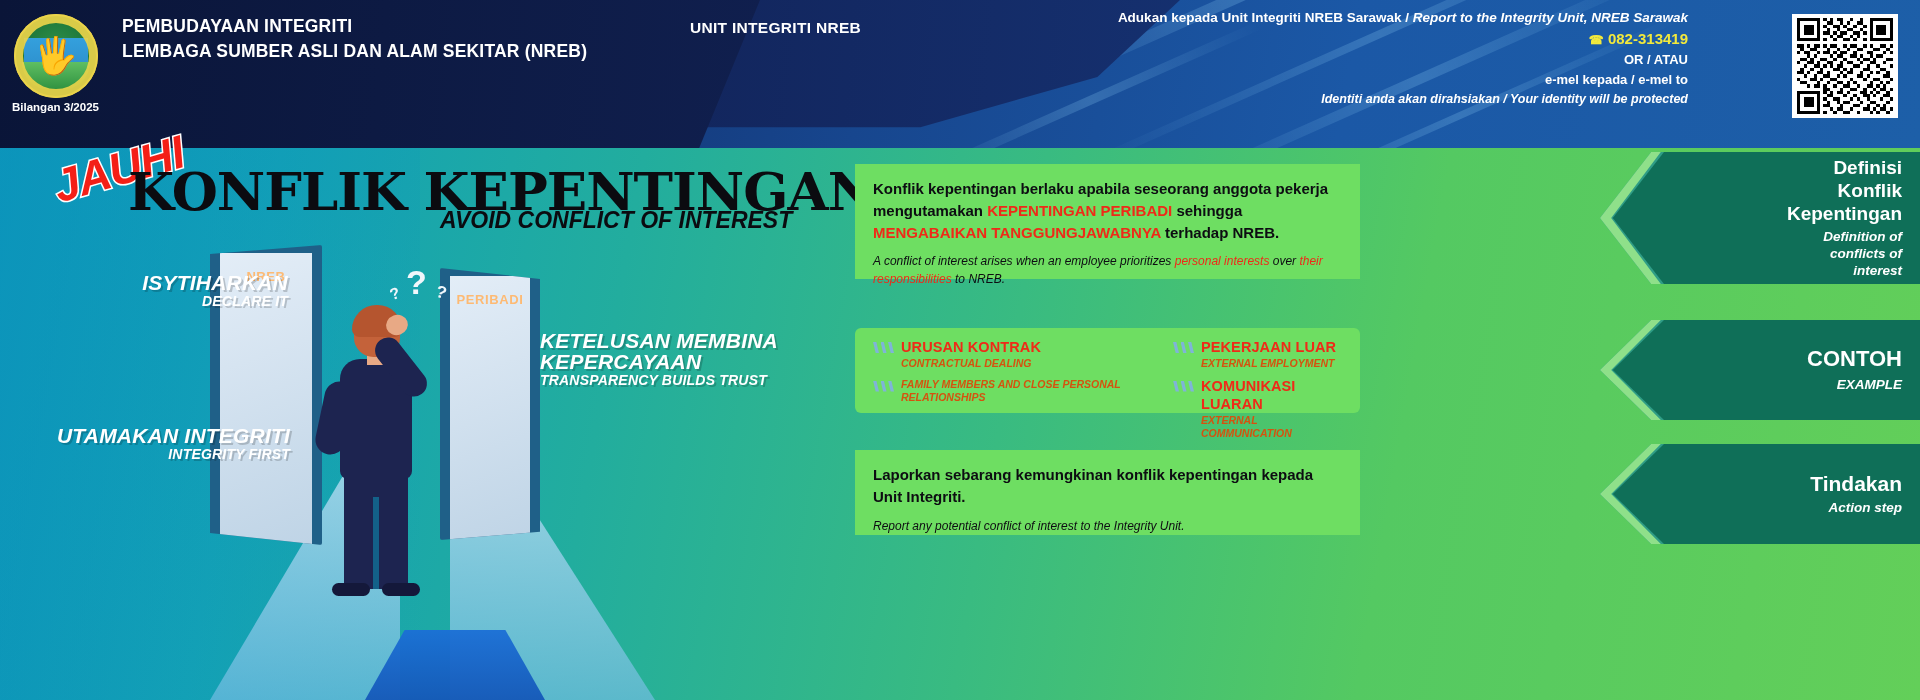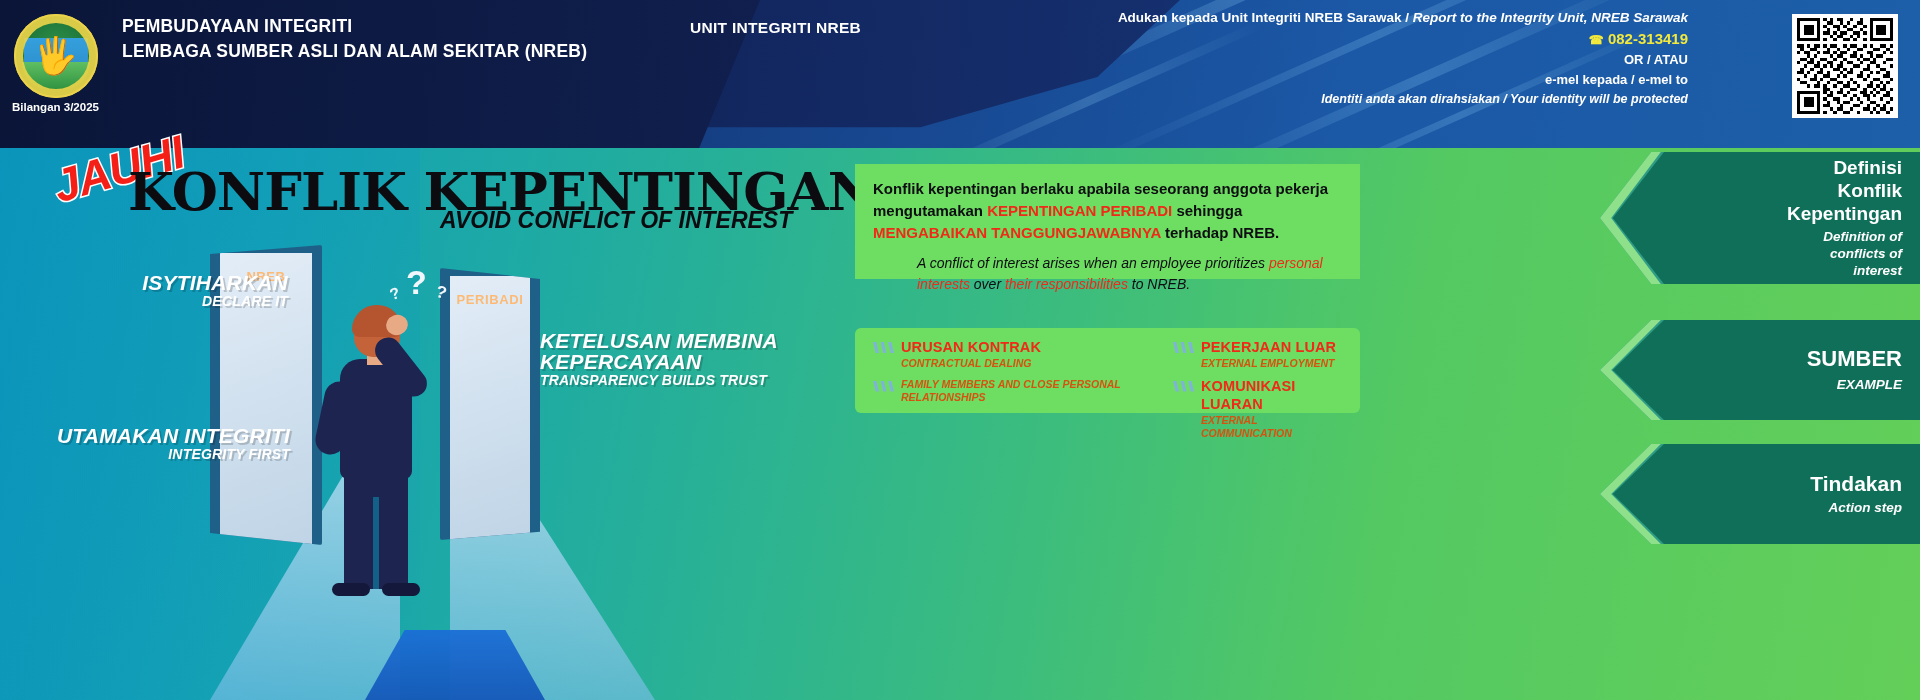--- a/index.html
+++ b/index.html
@@ -119,21 +119,21 @@
 
   
   .panel { position:absolute; background:#6ede62; }
   .panel.p1 { left:855px; top:164px; width:505px; height:115px; }
   .panel.p2 { left:855px; top:328px; width:505px; height:85px;border-radius:6px; }
   .panel.p3 { left:855px; top:450px; width:505px; height:85px; }
 
   .p-txt  { position:absolute; left:18px; right:14px; top:14px; }
   .p-bm   { font-size:15px; font-weight:bold; color:#0d0d12; line-height:1.45; }
   .p-bm .rd { color:#ef2a18; }
-  .p-en   { font-size:14px; font-style:italic; color:#0d0d12; line-height:1.45; margin-top:10px;margin-left:44px; }
+  .p-en   { font-size:12px; font-style:italic; color:#0d0d12; line-height:1.45; margin-top:10px; }
   .p-en .rd { color:#ef2a18; }
 
   .ex-grid { position:absolute; left:18px; top:10px; right:10px;
              display:grid; grid-template-columns:300px 1fr; row-gap:6px; }
   .ex-item { display:flex; align-items:flex-start; gap:7px; }
   .ex-mark { flex:0 0 auto; margin-top:4px; display:flex; gap:1.5px; }
   .ex-mark span { display:block; width:6px; height:11px; background:#7fb4d8;
                   clip-path:polygon(0 0, 55% 0, 100% 100%, 45% 100%); }
   .ex-bm { font-size:14.5px; font-weight:bold; color:#ef2a18; line-height:1.2; letter-spacing:.1px; }
   .ex-en { font-size:10.5px; font-style:italic; font-weight:bold; color:#d4530f; line-height:1.25; margin-top:1px;}
@@ -524,41 +524,47 @@
             <span></span>
           </span>
         <span>
           <span class="ex-bm">KOMUNIKASI LUARAN</span>
           <span class="ex-en" style="display:block">EXTERNAL COMMUNICATION</span>
         </span>
       </div>
     </div>
   </div>
 
+  <div class="panel p3">
+    <div class="p-txt">
+      <div class="p-bm">Laporkan sebarang kemungkinan konflik kepentingan kepada Unit Integriti.</div>
+      <div class="p-en">Report any potential conflict of interest to the Integrity Unit.</div>
+    </div>
+  </div>
 
   <div class="tab" id="tab1">
     <div class="tabbg o"></div>
       <div class="tabbg edge"></div>
       <div class="tabbg i"></div>
     <div class="tabtxt">
       <div class="t-bm">Definisi</div>
       <div class="t-bm">Konflik</div>
       <div class="t-bm">Kepentingan</div>
       <div class="t-en">Definition of</div>
       <div class="t-en" style="margin-top:0">conflicts of</div>
       <div class="t-en" style="margin-top:0">interest</div>
     </div>
   </div>
 
   <div class="tab" id="tab2">
     <div class="tabbg o"></div>
       <div class="tabbg edge"></div>
       <div class="tabbg i"></div>
     <div class="tabtxt">
-      <div class="t-bm" style="font-size:22px">SUMBER</div>
+      <div class="t-bm" style="font-size:22px">CONTOH</div>
       <div class="t-en">EXAMPLE</div>
     </div>
   </div>
 
   <div class="tab" id="tab3">
     <div class="tabbg o"></div>
       <div class="tabbg edge"></div>
       <div class="tabbg i"></div>
     <div class="tabtxt">
       <div class="t-bm" style="font-size:21px">Tindakan</div>

